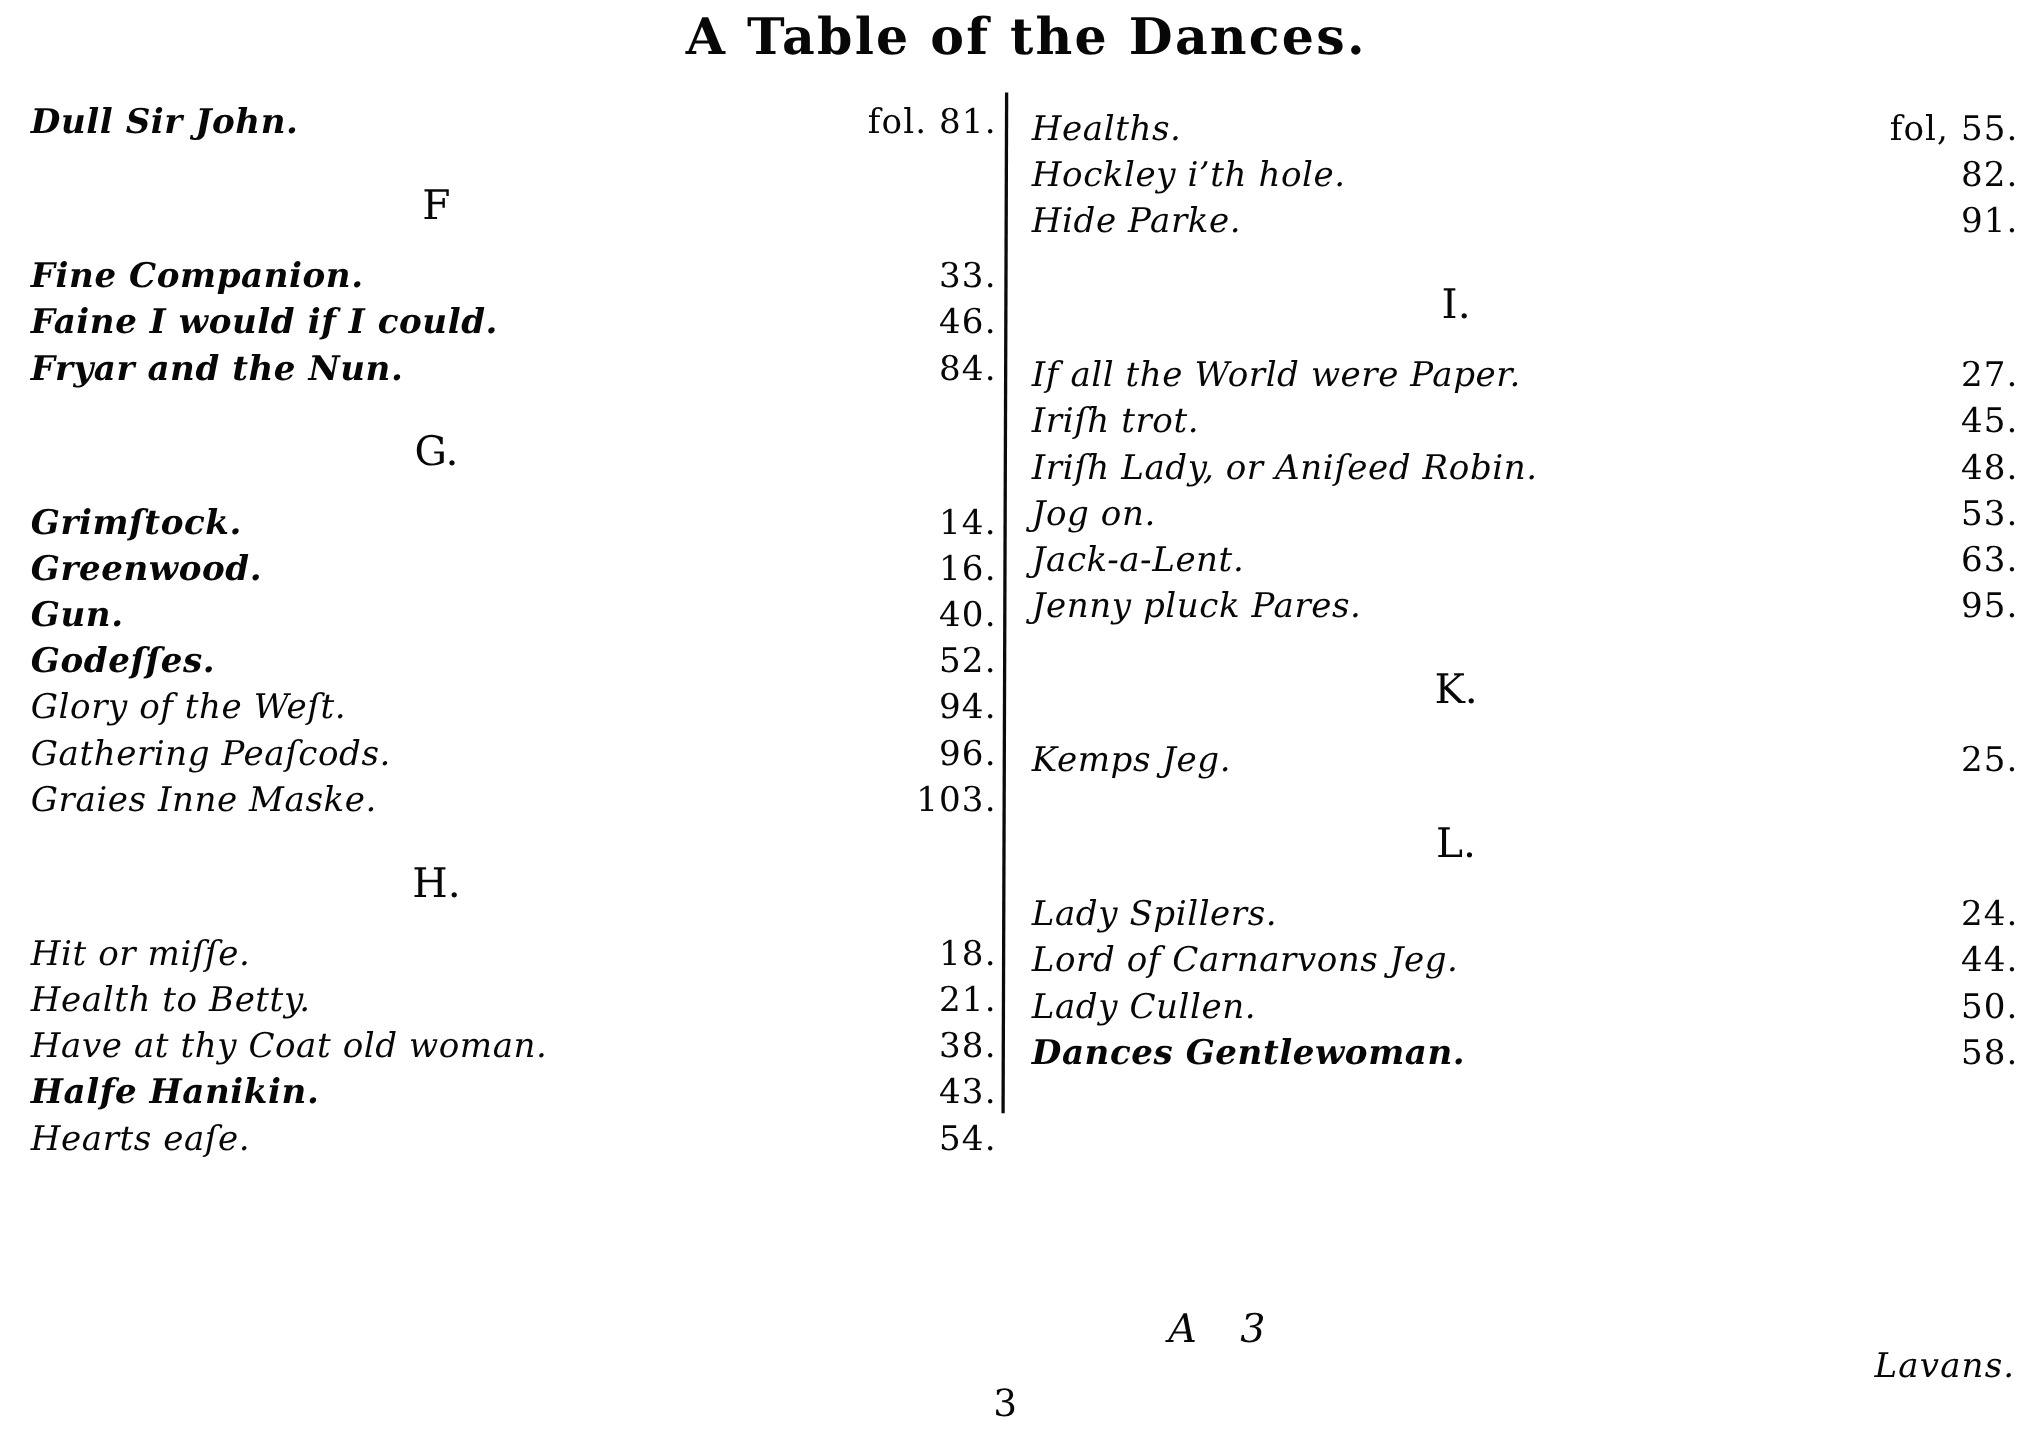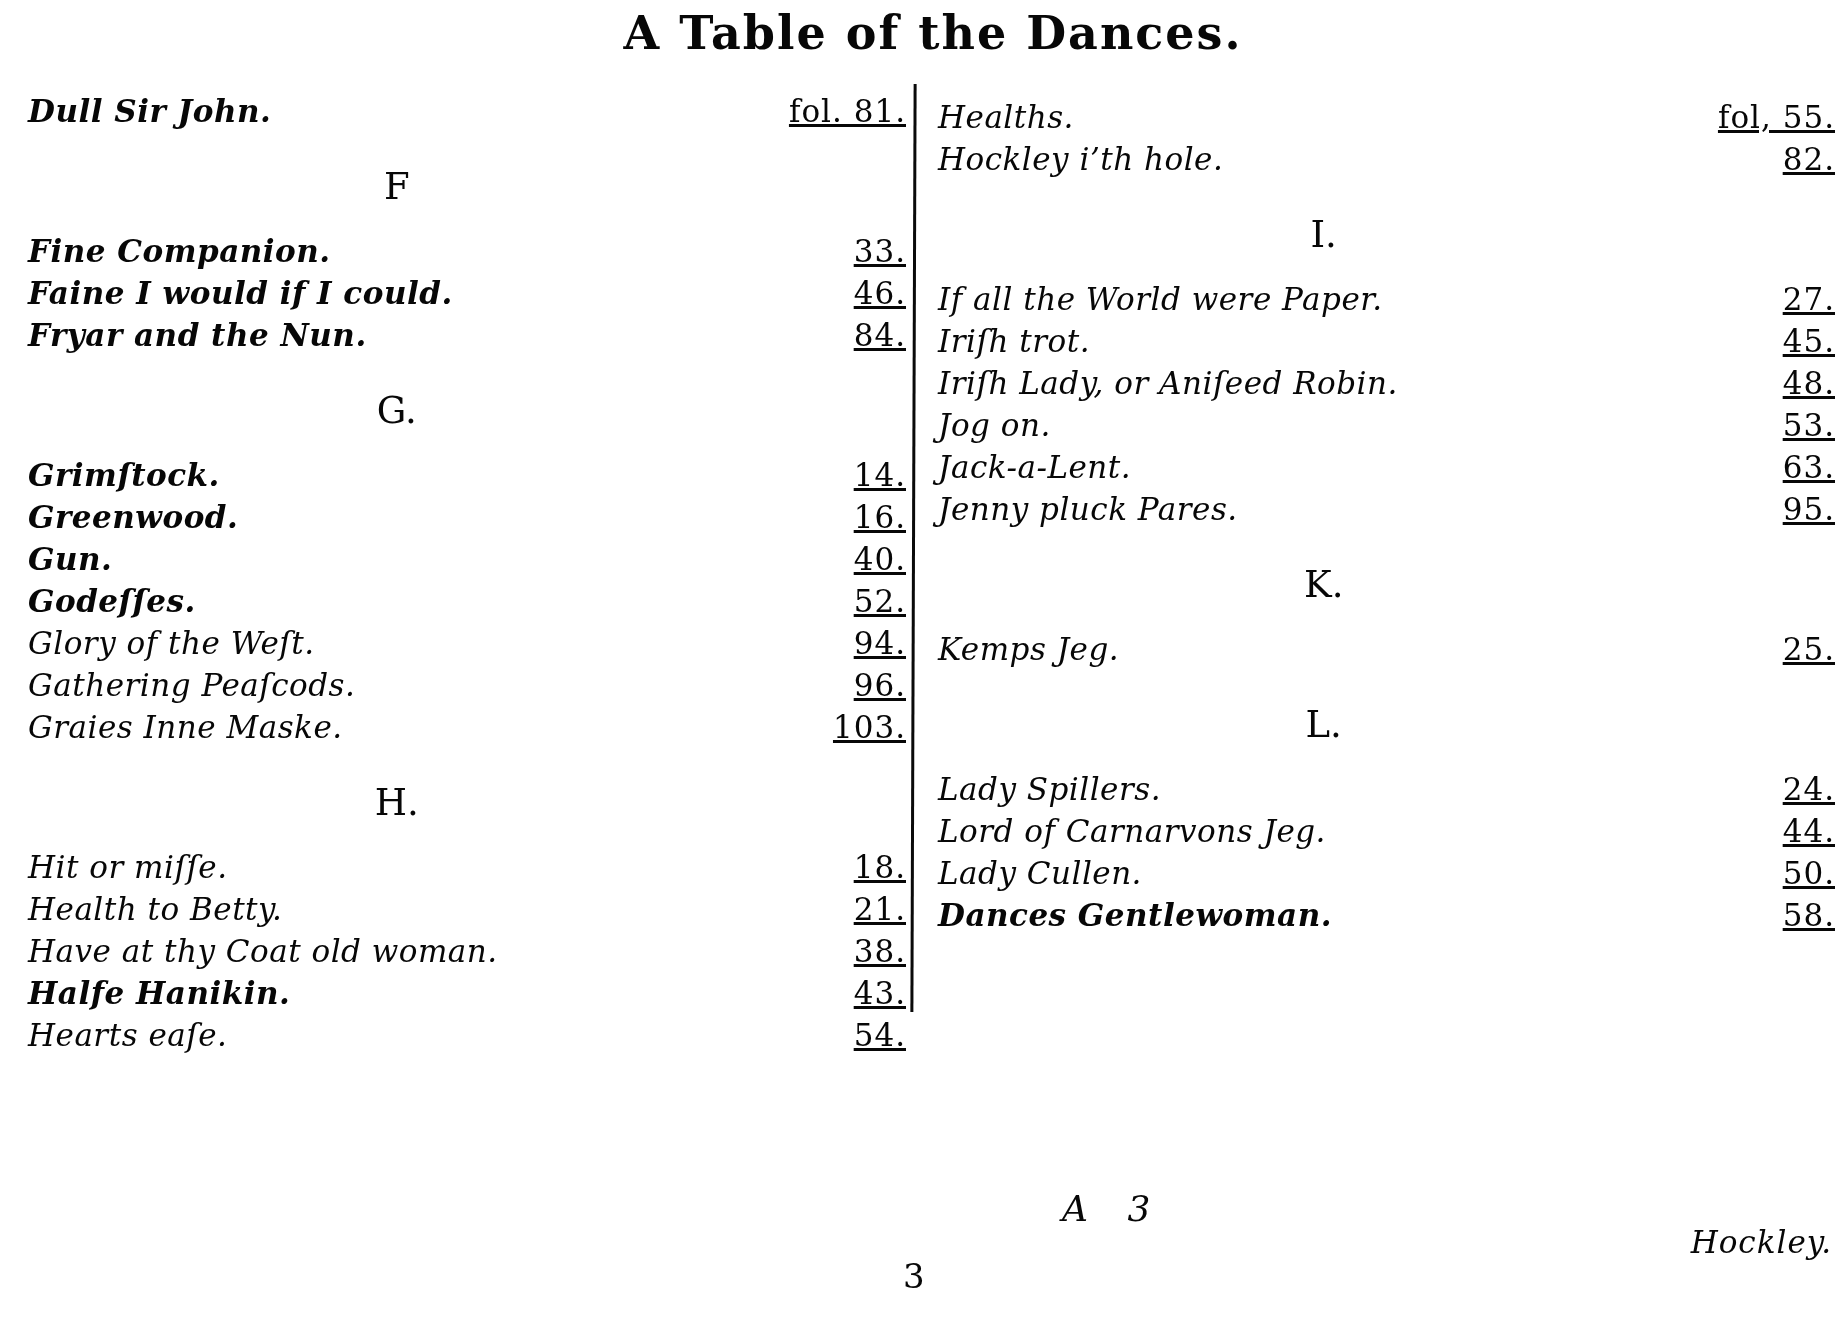--- a/index.html
+++ b/index.html
@@ -50,21 +50,20 @@
     letter-spacing: 0.5px;
     white-space: nowrap;
   }
   .row.entry.bold .dance { font-weight: 700; }
   .folio {
     font-style: normal;
     font-size: 31px;
     letter-spacing: 1px;
     white-space: nowrap;
     padding-left: 12px;
-    text-decoration: underline;
   }
   .row.section {
     font-style: normal;
     font-size: 37px;
     line-height: 46px;
     text-align: center;
     margin: 32px 0 20px 0;
   }
   .column-left  .row.section { width: 84%; }
   .column-right .row.section { width: 86%; }
@@ -166,20 +165,24 @@
   <div class="divider"></div>
   <div class="column column-right" id="col-right">
       <div class="row entry">
         <span class="dance">Healths.</span>
         <span class="folio">fol, 55.</span>
       </div>
       <div class="row entry">
         <span class="dance">Hockley i’th hole.</span>
         <span class="folio">82.</span>
       </div>
+      <div class="row entry">
+        <span class="dance">Hide Parke.</span>
+        <span class="folio">91.</span>
+      </div>
       <div class="row section">I.</div>
       <div class="row entry">
         <span class="dance">If all the World were Paper.</span>
         <span class="folio">27.</span>
       </div>
       <div class="row entry">
         <span class="dance">Iriſh trot.</span>
         <span class="folio">45.</span>
       </div>
       <div class="row entry">
@@ -216,15 +219,15 @@
         <span class="dance">Lady Cullen.</span>
         <span class="folio">50.</span>
       </div>
       <div class="row entry bold">
         <span class="dance">Dances Gentlewoman.</span>
         <span class="folio">58.</span>
       </div>
     </div>
 
   <div class="signature">A 3</div>
-  <div class="catchword">Hockley.</div>
+  <div class="catchword">Lavans.</div>
   <div class="page-number">3</div>
 </div>
 
 </body></html>

